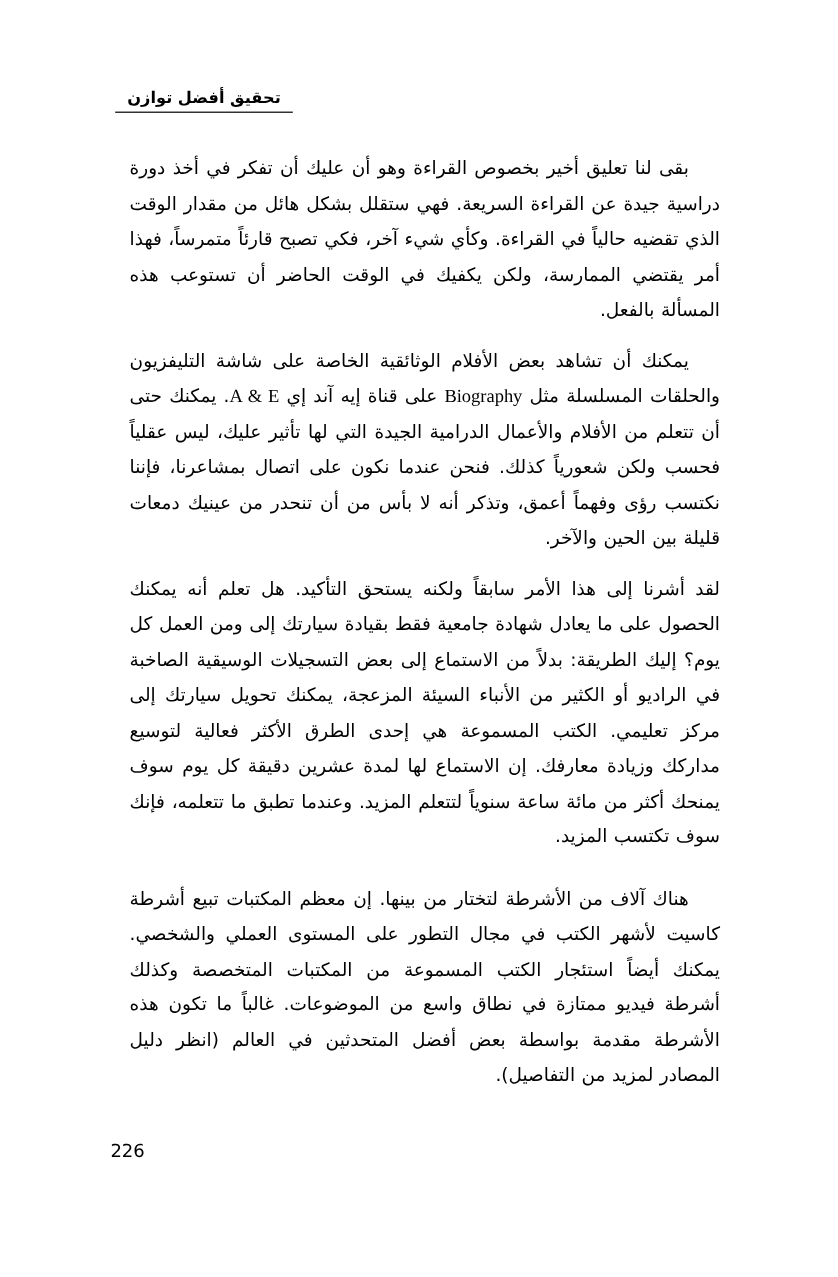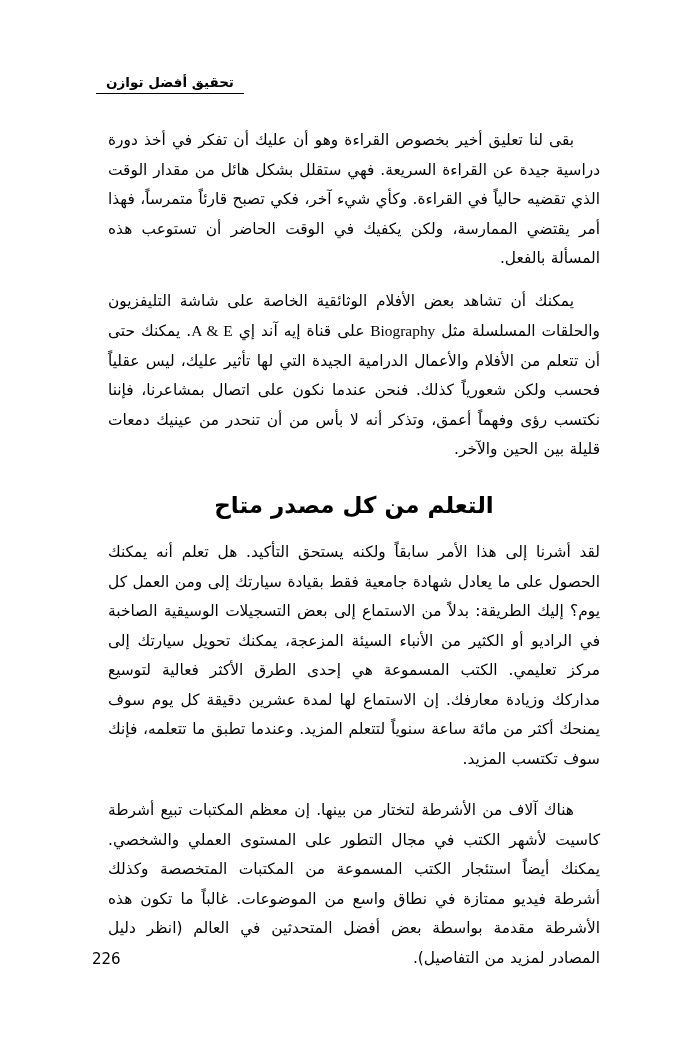--- a/index.html
+++ b/index.html
@@ -108,21 +108,20 @@
   </div>
 
   <div class="text-column">
 
     <p class="para">بقى لنا تعليق أخير بخصوص القراءة وهو أن عليك أن تفكر في أخذ دورة دراسية جيدة عن القراءة السريعة. فهي ستقلل بشكل هائل من مقدار الوقت الذي تقضيه حالياً في القراءة. وكأي شيء آخر، فكي تصبح قارئاً متمرساً، فهذا أمر يقتضي الممارسة، ولكن يكفيك في الوقت الحاضر أن تستوعب هذه المسألة بالفعل.</p>
 
     <p class="para">
       <span>يمكنك أن تشاهد بعض الأفلام الوثائقية الخاصة على شاشة التليفزيون والحلقات المسلسلة مثل </span><span class="latin">Biography</span><span> على قناة إيه آند إي </span><span class="latin">A &amp; E</span><span>. يمكنك حتى أن تتعلم من الأفلام والأعمال الدرامية الجيدة التي لها تأثير عليك، ليس عقلياً فحسب ولكن شعورياً كذلك. فنحن عندما نكون على اتصال بمشاعرنا، فإننا نكتسب رؤى وفهماً أعمق، وتذكر أنه لا بأس من أن تنحدر من عينيك دمعات قليلة بين الحين والآخر.</span>
     </p>
 
-    <h2 class="section-heading">التعلم من كل مصدر متاح</h2>
 
     <p class="para para-noindent">لقد أشرنا إلى هذا الأمر سابقاً ولكنه يستحق التأكيد. هل تعلم أنه يمكنك الحصول على ما يعادل شهادة جامعية فقط بقيادة سيارتك إلى ومن العمل كل يوم؟ إليك الطريقة: بدلاً من الاستماع إلى بعض التسجيلات الوسيقية الصاخبة في الراديو أو الكثير من الأنباء السيئة المزعجة، يمكنك تحويل سيارتك إلى مركز تعليمي. الكتب المسموعة هي إحدى الطرق الأكثر فعالية لتوسيع مداركك وزيادة معارفك. إن الاستماع لها لمدة عشرين دقيقة كل يوم سوف يمنحك أكثر من مائة ساعة سنوياً لتتعلم المزيد. وعندما تطبق ما تتعلمه، فإنك سوف تكتسب المزيد.</p>
 
     <p class="para spacer-before-last">هناك آلاف من الأشرطة لتختار من بينها. إن معظم المكتبات تبيع أشرطة كاسيت لأشهر الكتب في مجال التطور على المستوى العملي والشخصي. يمكنك أيضاً استئجار الكتب المسموعة من المكتبات المتخصصة وكذلك أشرطة فيديو ممتازة في نطاق واسع من الموضوعات. غالباً ما تكون هذه الأشرطة مقدمة بواسطة بعض أفضل المتحدثين في العالم (انظر دليل المصادر لمزيد من التفاصيل).</p>
 
   </div>
 
   <div class="folio">226</div>
 
 </div>

